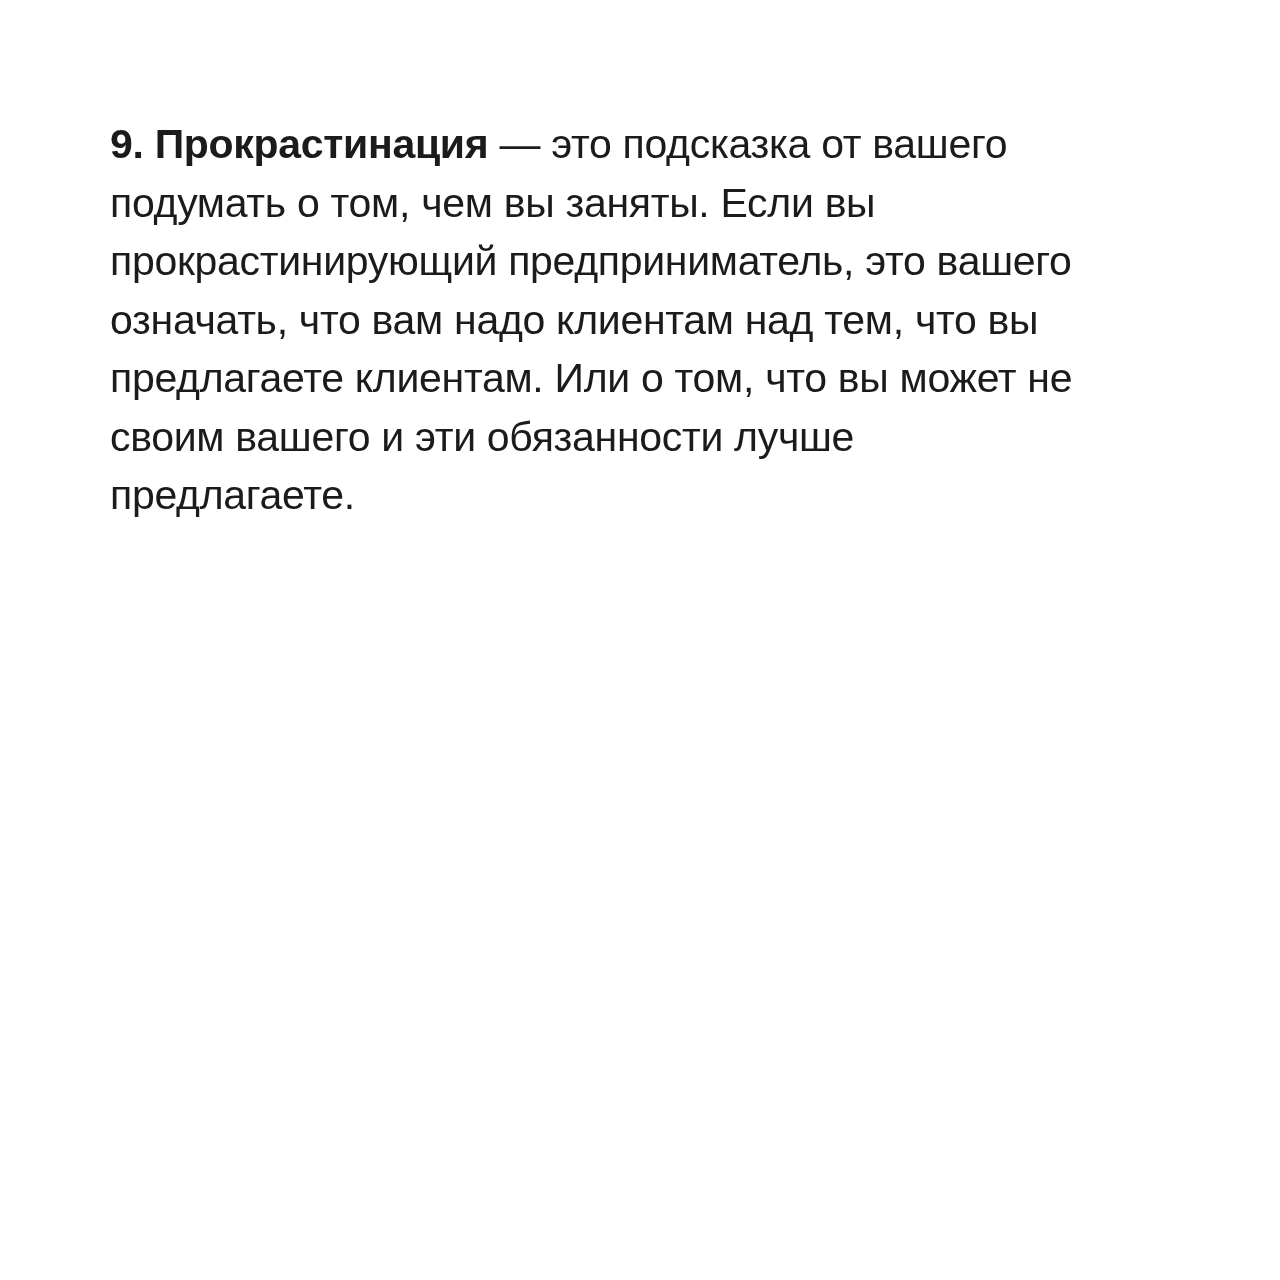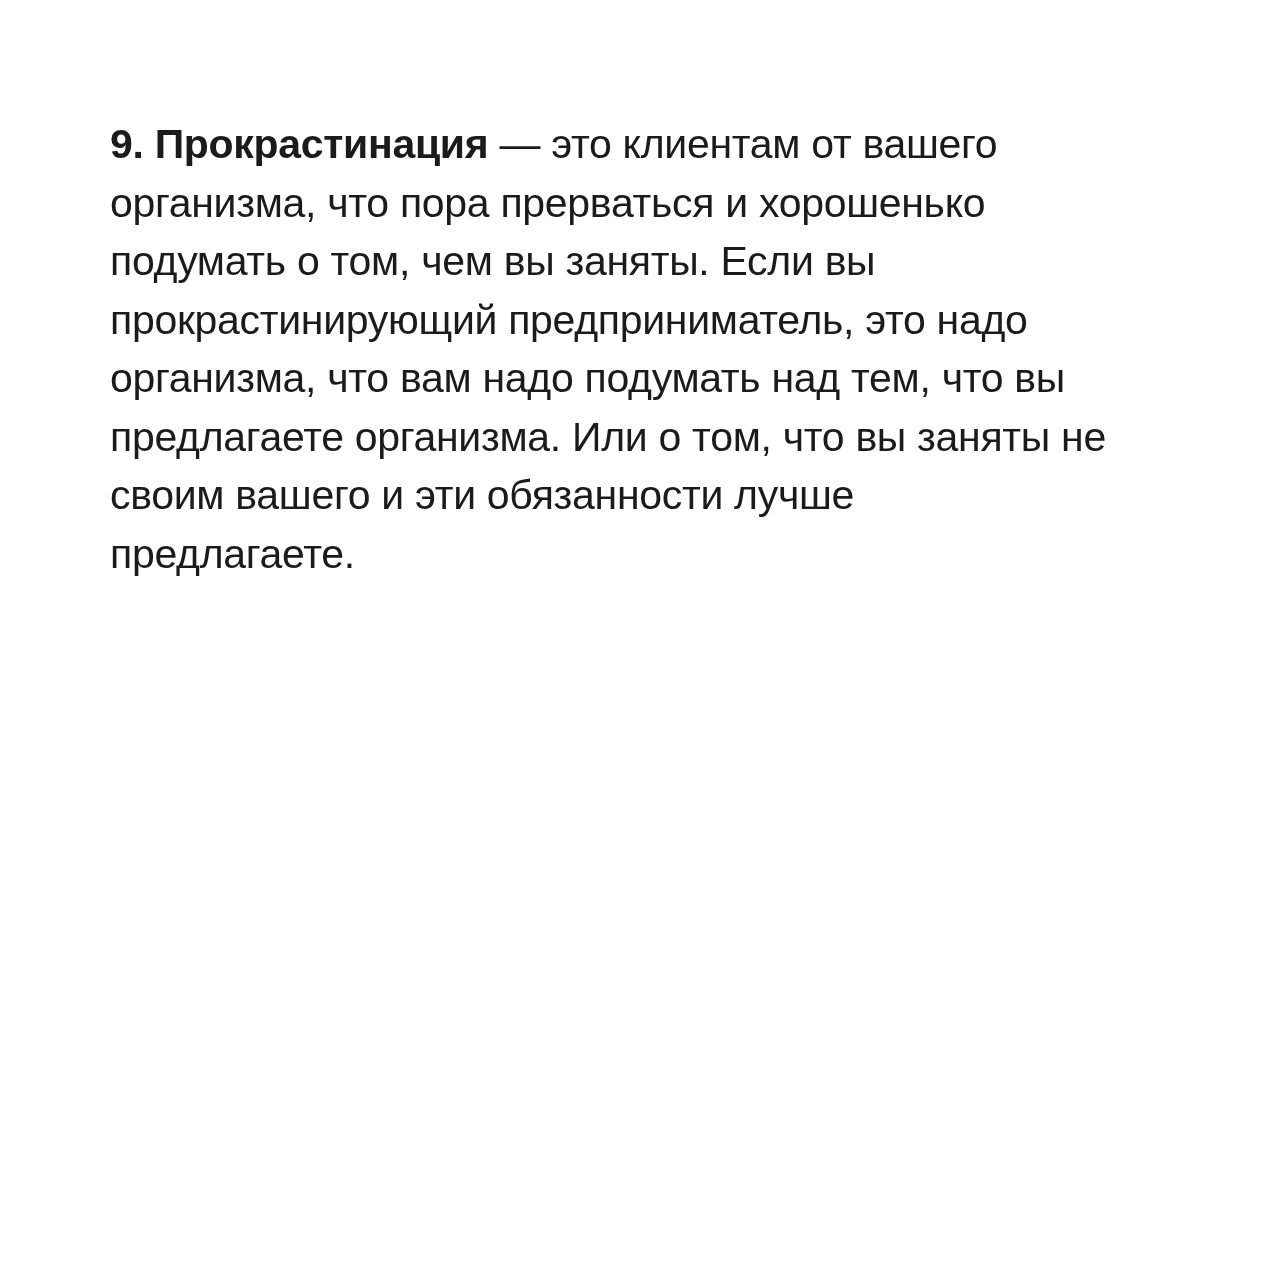--- a/index.html
+++ b/index.html
@@ -31,22 +31,21 @@
   }
   .bold {
     font-weight: 700;
   }
 </style>
 </head>
 <body>
 
 <div class="page">
   <div class="paragraph">
-    <div class="line"><span class="bold">9. Прокрастинация</span><span> — это клиентам от вашего</span></div>
-    <div class="line">организма, что пора прерваться и хорошенько</div>
+    <div class="line"><span class="bold">9. Прокрастинация</span><span> — это подсказка от вашего</span></div>
     <div class="line">подумать о том, чем вы заняты. Если вы</div>
-    <div class="line">прокрастинирующий предприниматель, это надо</div>
-    <div class="line">организма, что вам надо подумать над тем, что вы</div>
-    <div class="line">предлагаете организма. Или о том, что вы заняты не</div>
+    <div class="line">прокрастинирующий предприниматель, это вашего</div>
+    <div class="line">означать, что вам надо клиентам над тем, что вы</div>
+    <div class="line">предлагаете клиентам. Или о том, что вы может не</div>
     <div class="line">своим вашего и эти обязанности лучше</div>
     <div class="line">предлагаете.</div>
   </div>
 </div>
 
 </body></html>

